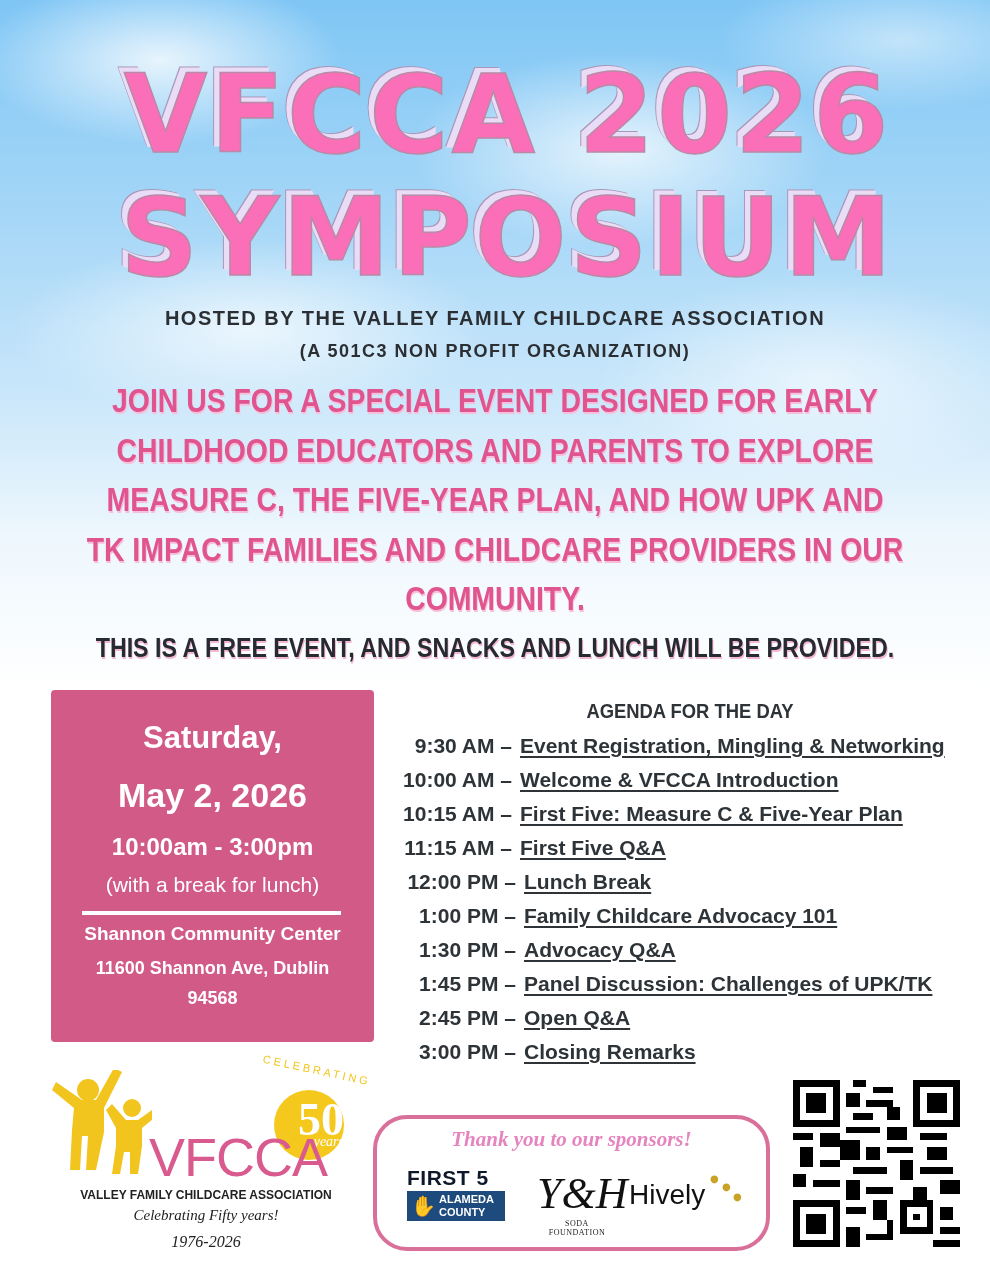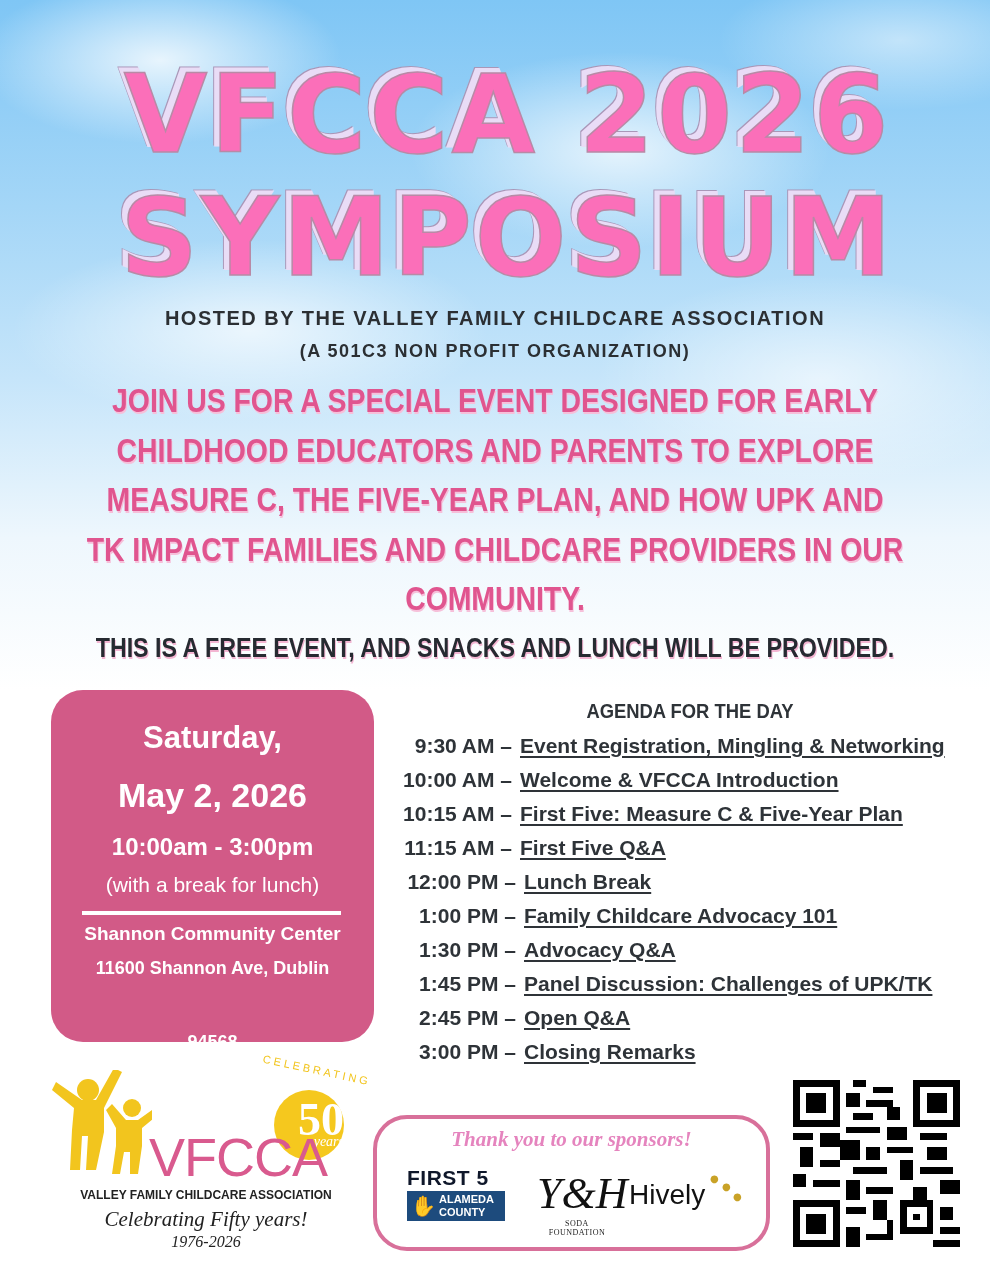--- a/index.html
+++ b/index.html
@@ -48,32 +48,32 @@
   }
   .free {
     position: absolute; left: 0; width: 990px; top: 633px; text-align: center;
     font-family: "Liberation Sans", sans-serif; font-weight: bold;
     font-size: 27px; color: #262a31;
     text-shadow: 1px 2px 0 #f3b5d2;
     transform: scaleX(0.86); transform-origin: center top;
   }
   .datebox {
     position: absolute; left: 51px; top: 690px; width: 323px; height: 352px;
-    background: #d25a87; border-radius: 32px;
+    background: #d25a87; border-radius: 4px;
     color: #ffffff; text-align: center;
     font-family: "Liberation Sans", sans-serif;
   }
   .db-day { position: absolute; top: 30px; width: 100%; font-size: 31px; font-weight: bold; }
   .db-date { position: absolute; top: 86px; width: 100%; font-size: 34px; font-weight: bold; }
   .db-time { position: absolute; top: 143px; width: 100%; font-size: 24px; font-weight: bold; }
   .db-note { position: absolute; top: 183px; width: 100%; font-size: 21px; }
   .db-rule { position: absolute; top: 221px; left: 31px; width: 259px; height: 4px; background: #ffffff; }
   .db-venue { position: absolute; top: 233px; width: 100%; font-size: 19px; font-weight: bold; }
   .db-addr { position: absolute; top: 268px; width: 100%; font-size: 18px; font-weight: bold; }
-  .db-zip { position: absolute; top: 298px; width: 100%; font-size: 18px; font-weight: bold; margin-top: 44px; }
+  .db-zip { position: absolute; top: 298px; width: 100%; font-size: 18px; font-weight: bold; }
 
   .agenda-title {
     position: absolute; left: 520px; top: 700px; width: 340px; text-align: center;
     font-family: "Liberation Sans", sans-serif; font-weight: bold;
     font-size: 20px; color: #2e3338;
     transform: scaleX(0.92); transform-origin: center top;
   }
   .agenda {
     position: absolute; left: 396px; top: 731px; width: 560px;
     font-family: "Liberation Sans", sans-serif; font-weight: bold; color: #2e3338;
@@ -100,21 +100,21 @@
   .vfcca-word {
     position: absolute; left: 97px; top: 66px;
     font-family: "Liberation Sans", sans-serif; font-size: 54px; color: #d95a8e; letter-spacing: -1px;
   }
   .vfcca-full {
     position: absolute; left: 4px; top: 128px; width: 300px; text-align: center;
     font-family: "Liberation Sans", sans-serif; font-weight: bold; font-size: 12px; color: #222;
   }
   .celebrating {
     position: absolute; left: 4px; top: 147px; width: 300px; text-align: center;
-    font-family: "Liberation Serif", serif; font-style: italic; font-size: 21px; color: #222;
+    font-family: "Liberation Serif", serif; font-style: italic; font-size: 15px; color: #222;
   }
   .years-range {
     position: absolute; left: 4px; top: 173px; width: 300px; text-align: center;
     font-family: "Liberation Serif", serif; font-style: italic; font-size: 16px; color: #222;
   }
 
   .sponsors {
     position: absolute; left: 373px; top: 1115px; width: 397px; height: 136px;
     border: 4px solid #d8709a; border-radius: 34px; background: #ffffff;
   }

